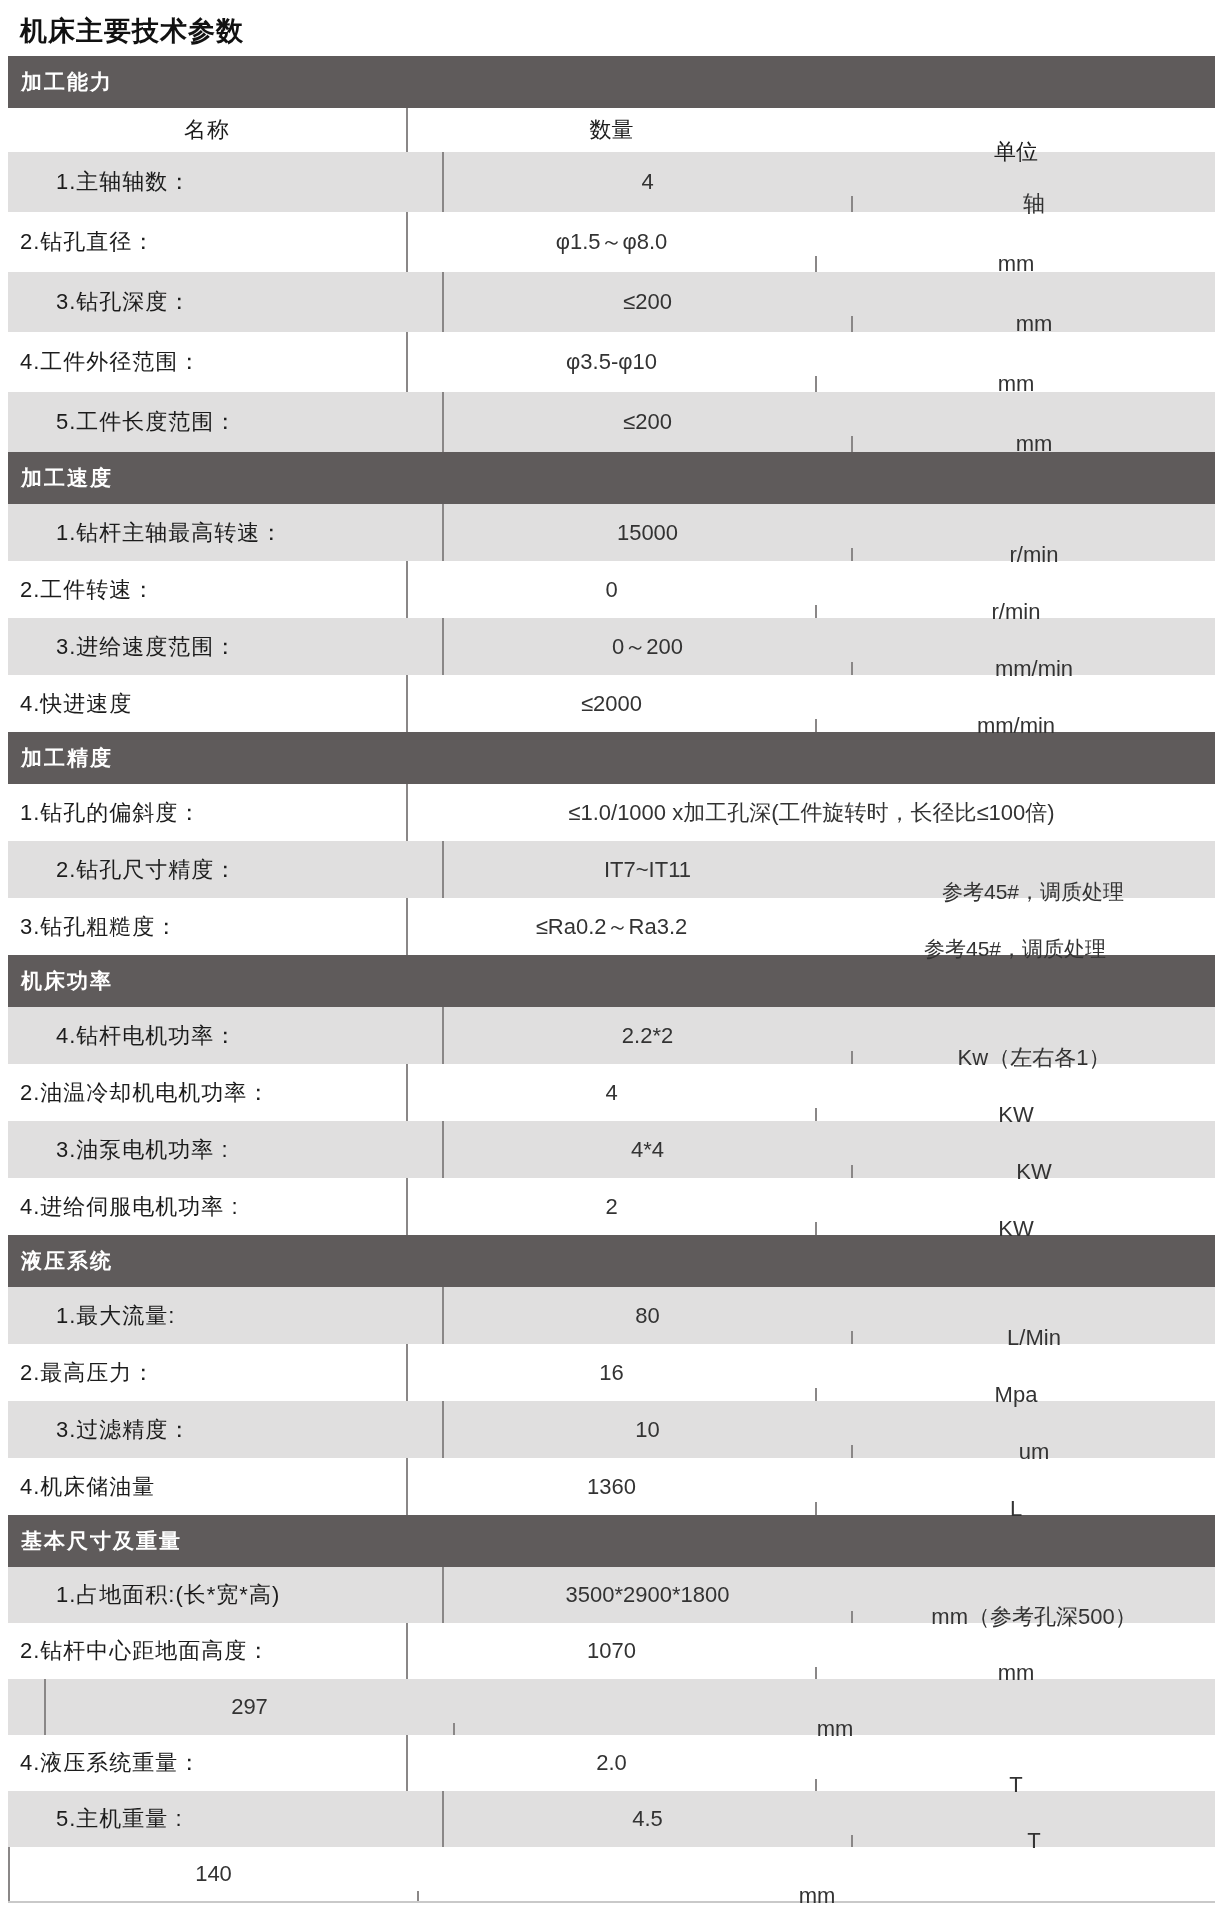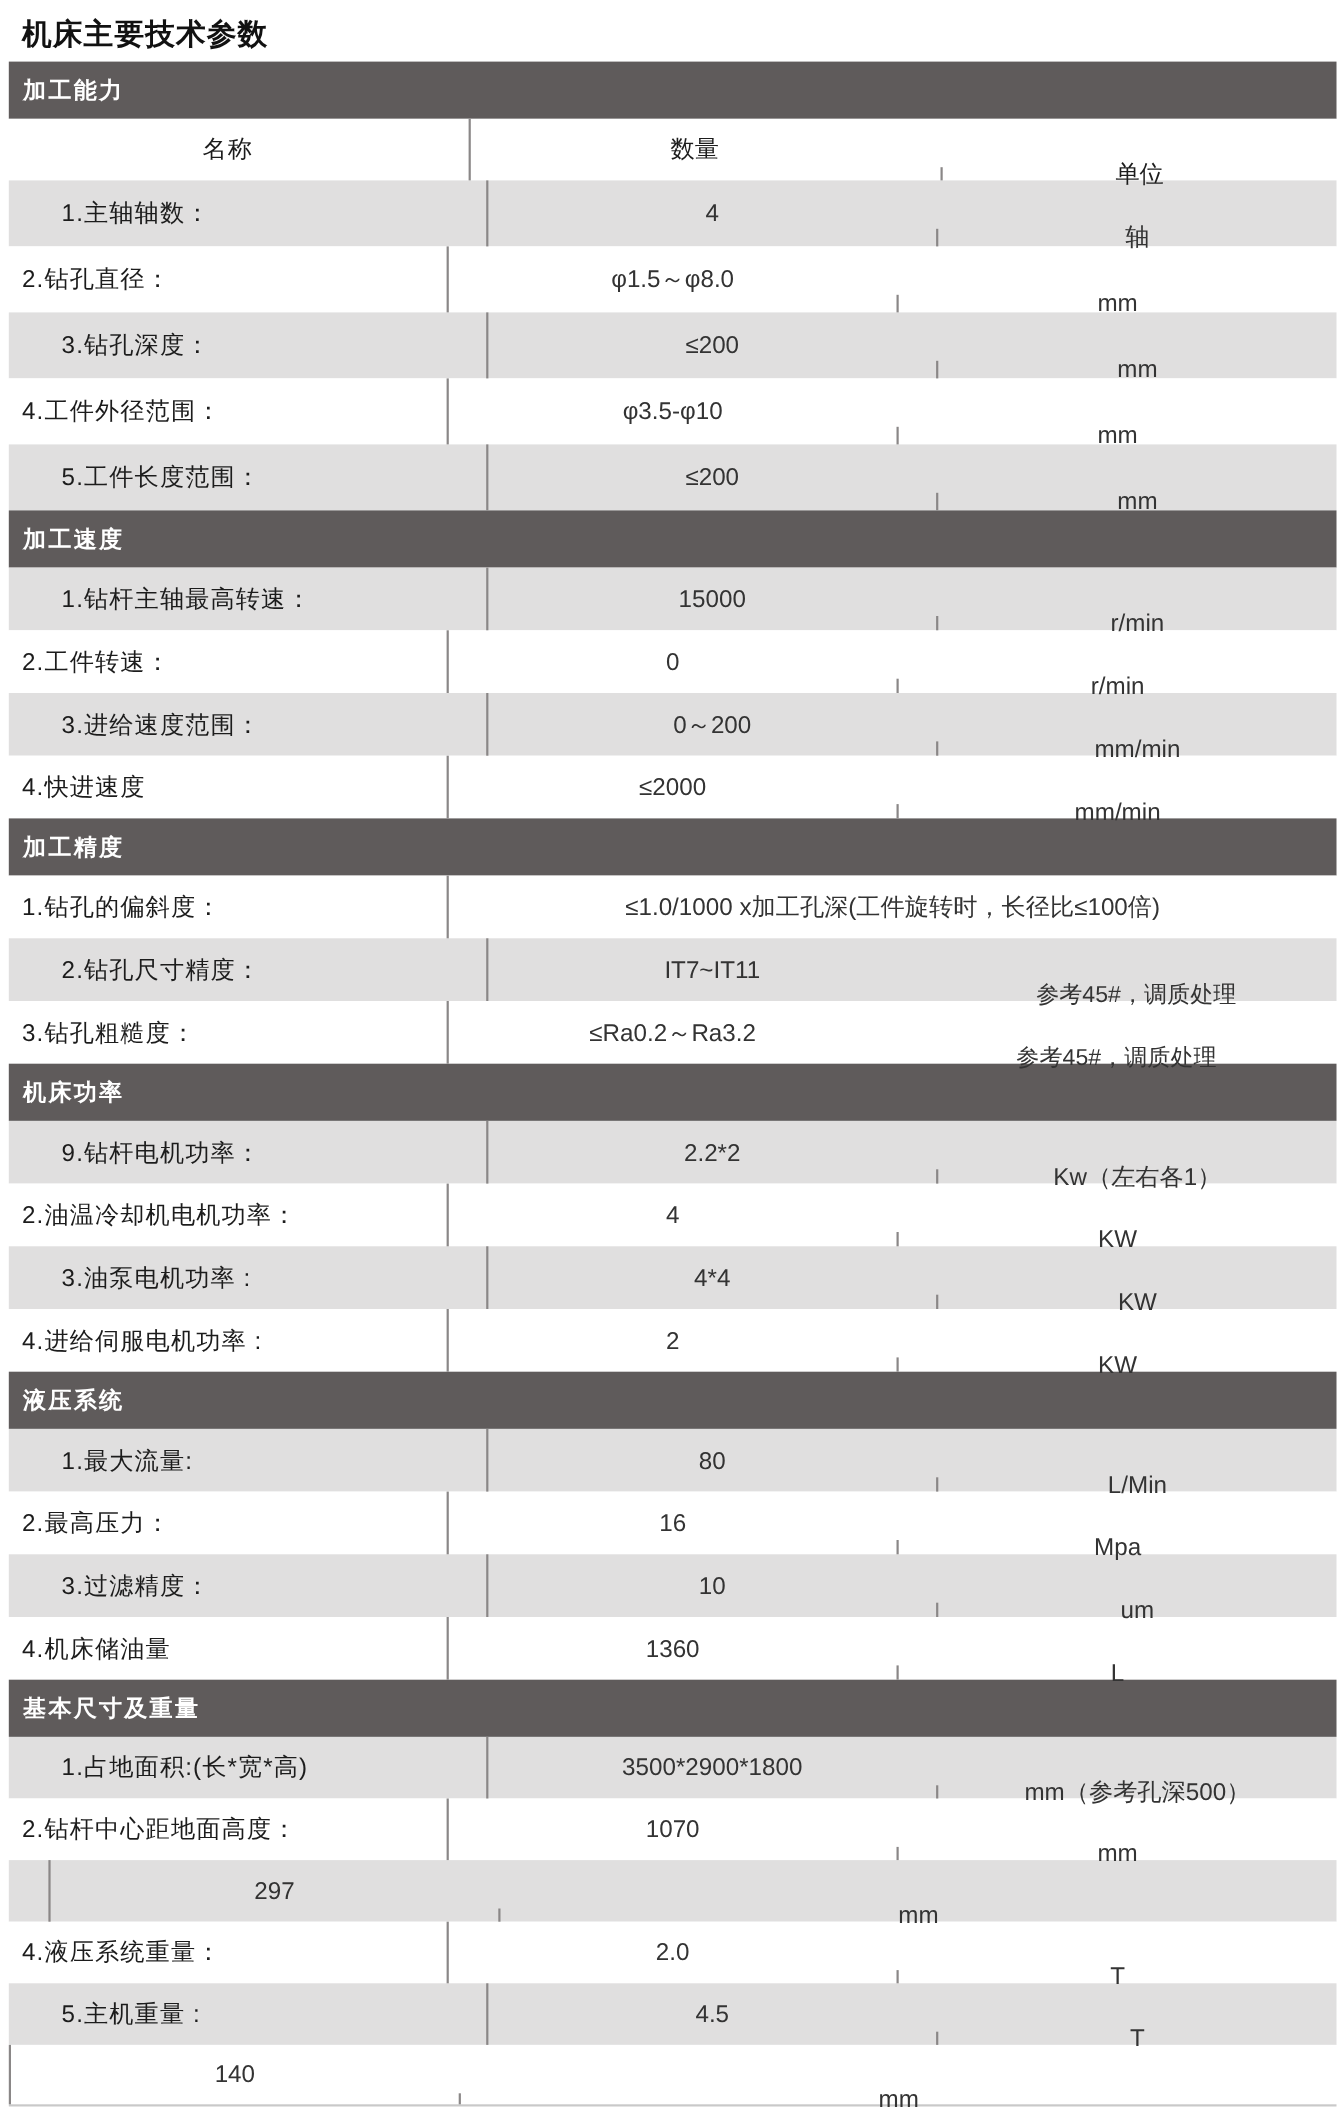--- a/index.html
+++ b/index.html
@@ -27,21 +27,21 @@
     align-items: center;
     padding-left: 13px;
     font-size: 21px;
     font-weight: 700;
     letter-spacing: 2px;
   }
   .row, .header-row {
     display: flex;
     background: var(--row_bg, #ffffff);
   }
-  .header-row { height: 56px; gap: 20px; }
+  .header-row { height: 44px; }
   .row.alt { background: var(--row_alt_bg, #e0dfdf); padding-left: 36px; }
   .cell {
     display: flex;
     align-items: center;
     justify-content: center;
     font-size: 22px;
     color: var(--text_secondary, #333333);
   }
   .cell.name {
     width: 398px;
@@ -149,21 +149,21 @@
         <div class="cell value">≤Ra0.2～Ra3.2</div>
         <div class="cell unit">参考45#，调质处理</div>
       </div>
     </div>
 
     <div class="section-bar">
       <span>机床功率</span>
     </div>
     <div class="sec sec4">
       <div class="row alt">
-        <div class="cell name">9.钻杆电机功率：</div>
+        <div class="cell name">4.钻杆电机功率：</div>
         <div class="cell value">2.2*2</div>
         <div class="cell unit">Kw（左右各1）</div>
       </div>
       <div class="row">
         <div class="cell name">2.油温冷却机电机功率：</div>
         <div class="cell value">4</div>
         <div class="cell unit">KW</div>
       </div>
       <div class="row alt">
         <div class="cell name">3.油泵电机功率 :</div>

